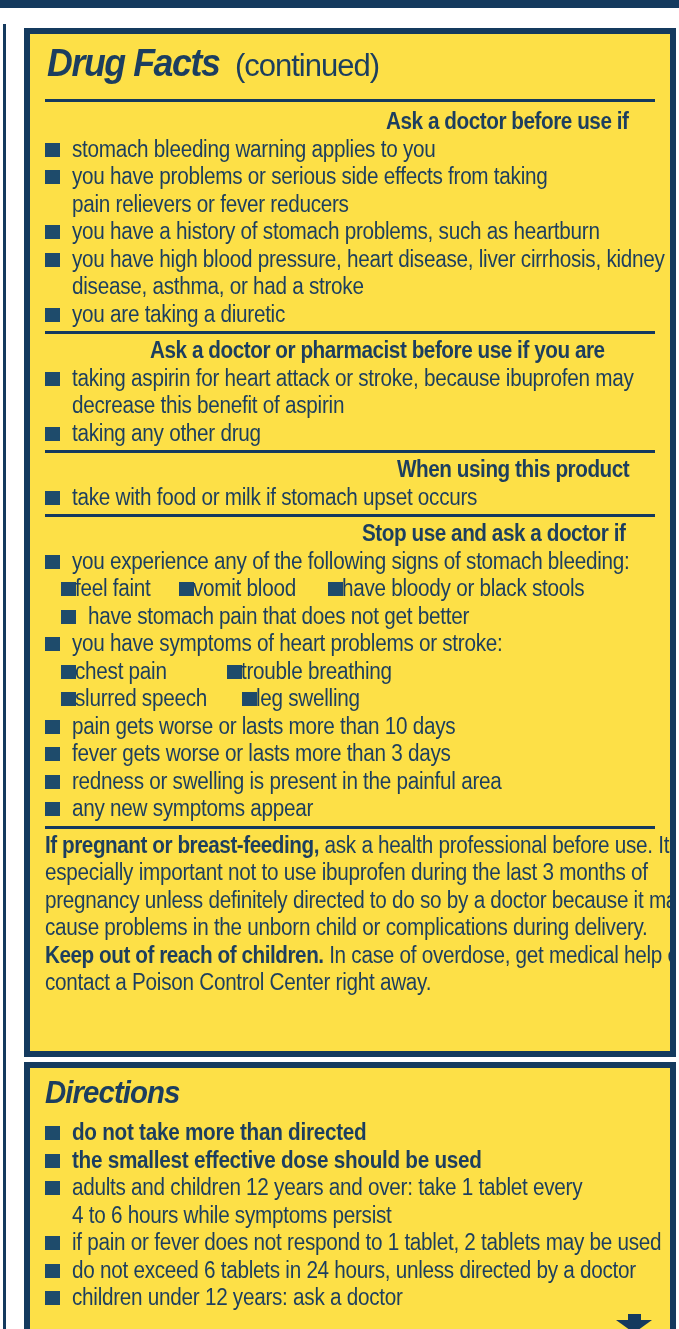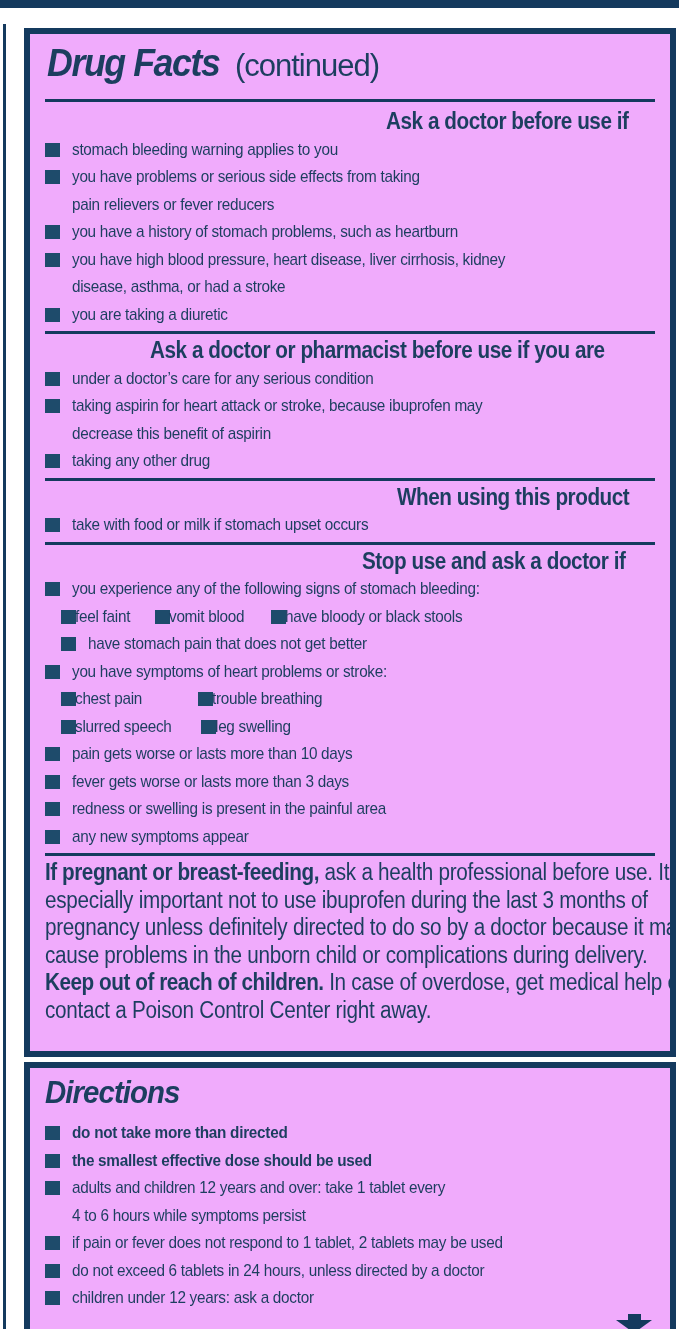--- a/index.html
+++ b/index.html
@@ -5,37 +5,37 @@
   html,body{margin:0;padding:0;}
   body{
     width:679px;height:1329px;background:#ffffff;position:relative;
     font-family:"Liberation Sans", sans-serif;color:#1c3e5f;
     overflow:hidden;
   }
   .top-strip{position:absolute;top:0;left:0;width:679px;height:8px;background:#143a5e;}
   .left-line{position:absolute;top:24px;left:3px;width:3px;height:1305px;background:#143a5e;}
   .box{
     position:absolute;left:24px;width:652px;box-sizing:border-box;
-    border:6px solid #143a5e;background:#f0abfc;padding:5px 15px 8px 15px;overflow:hidden;
+    border:6px solid #143a5e;background:#fde047;padding:5px 15px 8px 15px;overflow:hidden;
   }
   .box-facts{top:28px;height:1029px;}
   .box-directions{top:1062px;height:289px;}
 
   .df-title-row{border-bottom:3px solid #143a5e;padding:3px 0 7px 2px;margin-bottom:5px;line-height:42px;white-space:nowrap;}
   .df-title{font-style:italic;font-weight:bold;font-size:38px;letter-spacing:-1.5px;display:inline-block;transform:scaleX(0.94);transform-origin:0 50%;}
   .df-note{font-size:31px;letter-spacing:-1px;}
 
   .divider{height:3px;background:#143a5e;margin:2px 0;}
   .sec{padding:1px 0;}
 
   .heading{font-weight:bold;font-size:23px;line-height:27.5px;white-space:nowrap;text-align:right;}
   .txt{display:inline-block;transform:scaleX(0.9);transform-origin:0 50%;letter-spacing:-0.3px;white-space:nowrap;}
   .heading .txt{letter-spacing:-0.5px;}
 
-  .item{position:relative;padding-left:27px;font-size:17px;line-height:27.5px;white-space:nowrap;}
+  .item{position:relative;padding-left:27px;font-size:23px;line-height:27.5px;white-space:nowrap;}
   .item .sq{position:absolute;left:0;top:7px;width:15px;height:14px;background:#1e4b6b;}
   .lvl2{margin-left:16px;}
   .multi{padding-left:0;}
   .part{position:relative;display:inline-block;padding-left:14px;margin-right:14px;}
   .part .sq{position:absolute;left:0;top:7px;width:15px;height:14px;background:#1e4b6b;}
   .gap-lg{margin-right:44px;}
   .bold{font-weight:bold;}
 
   .para-line{font-size:23px;line-height:27.5px;white-space:nowrap;}
   .para-line b{letter-spacing:-0.5px;}
@@ -68,21 +68,20 @@
     <div class="item"><span class="sq"></span><span class="txt">you have a history of stomach problems, such as heartburn</span></div>
     <div class="item"><span class="sq"></span><span class="txt">you have high blood pressure, heart disease, liver cirrhosis, kidney</span></div>
     <div class="item"><span class="txt">disease, asthma, or had a stroke</span></div>
     <div class="item"><span class="sq"></span><span class="txt">you are taking a diuretic</span></div>
   </div>
 
   <div class="divider"></div>
 
   <div class="sec">
     <div class="heading"><span class="txt">Ask a doctor or pharmacist before use if you are</span></div>
-    <div class="item"><span class="sq"></span><span class="txt">under a doctor’s care for any serious condition</span></div>
     <div class="item"><span class="sq"></span><span class="txt">taking aspirin for heart attack or stroke, because ibuprofen may</span></div>
     <div class="item"><span class="txt">decrease this benefit of aspirin</span></div>
     <div class="item"><span class="sq"></span><span class="txt">taking any other drug</span></div>
   </div>
 
   <div class="divider"></div>
 
   <div class="sec">
     <div class="heading"><span class="txt">When using this product</span></div>
     <div class="item"><span class="sq"></span><span class="txt">take with food or milk if stomach upset occurs</span></div>

